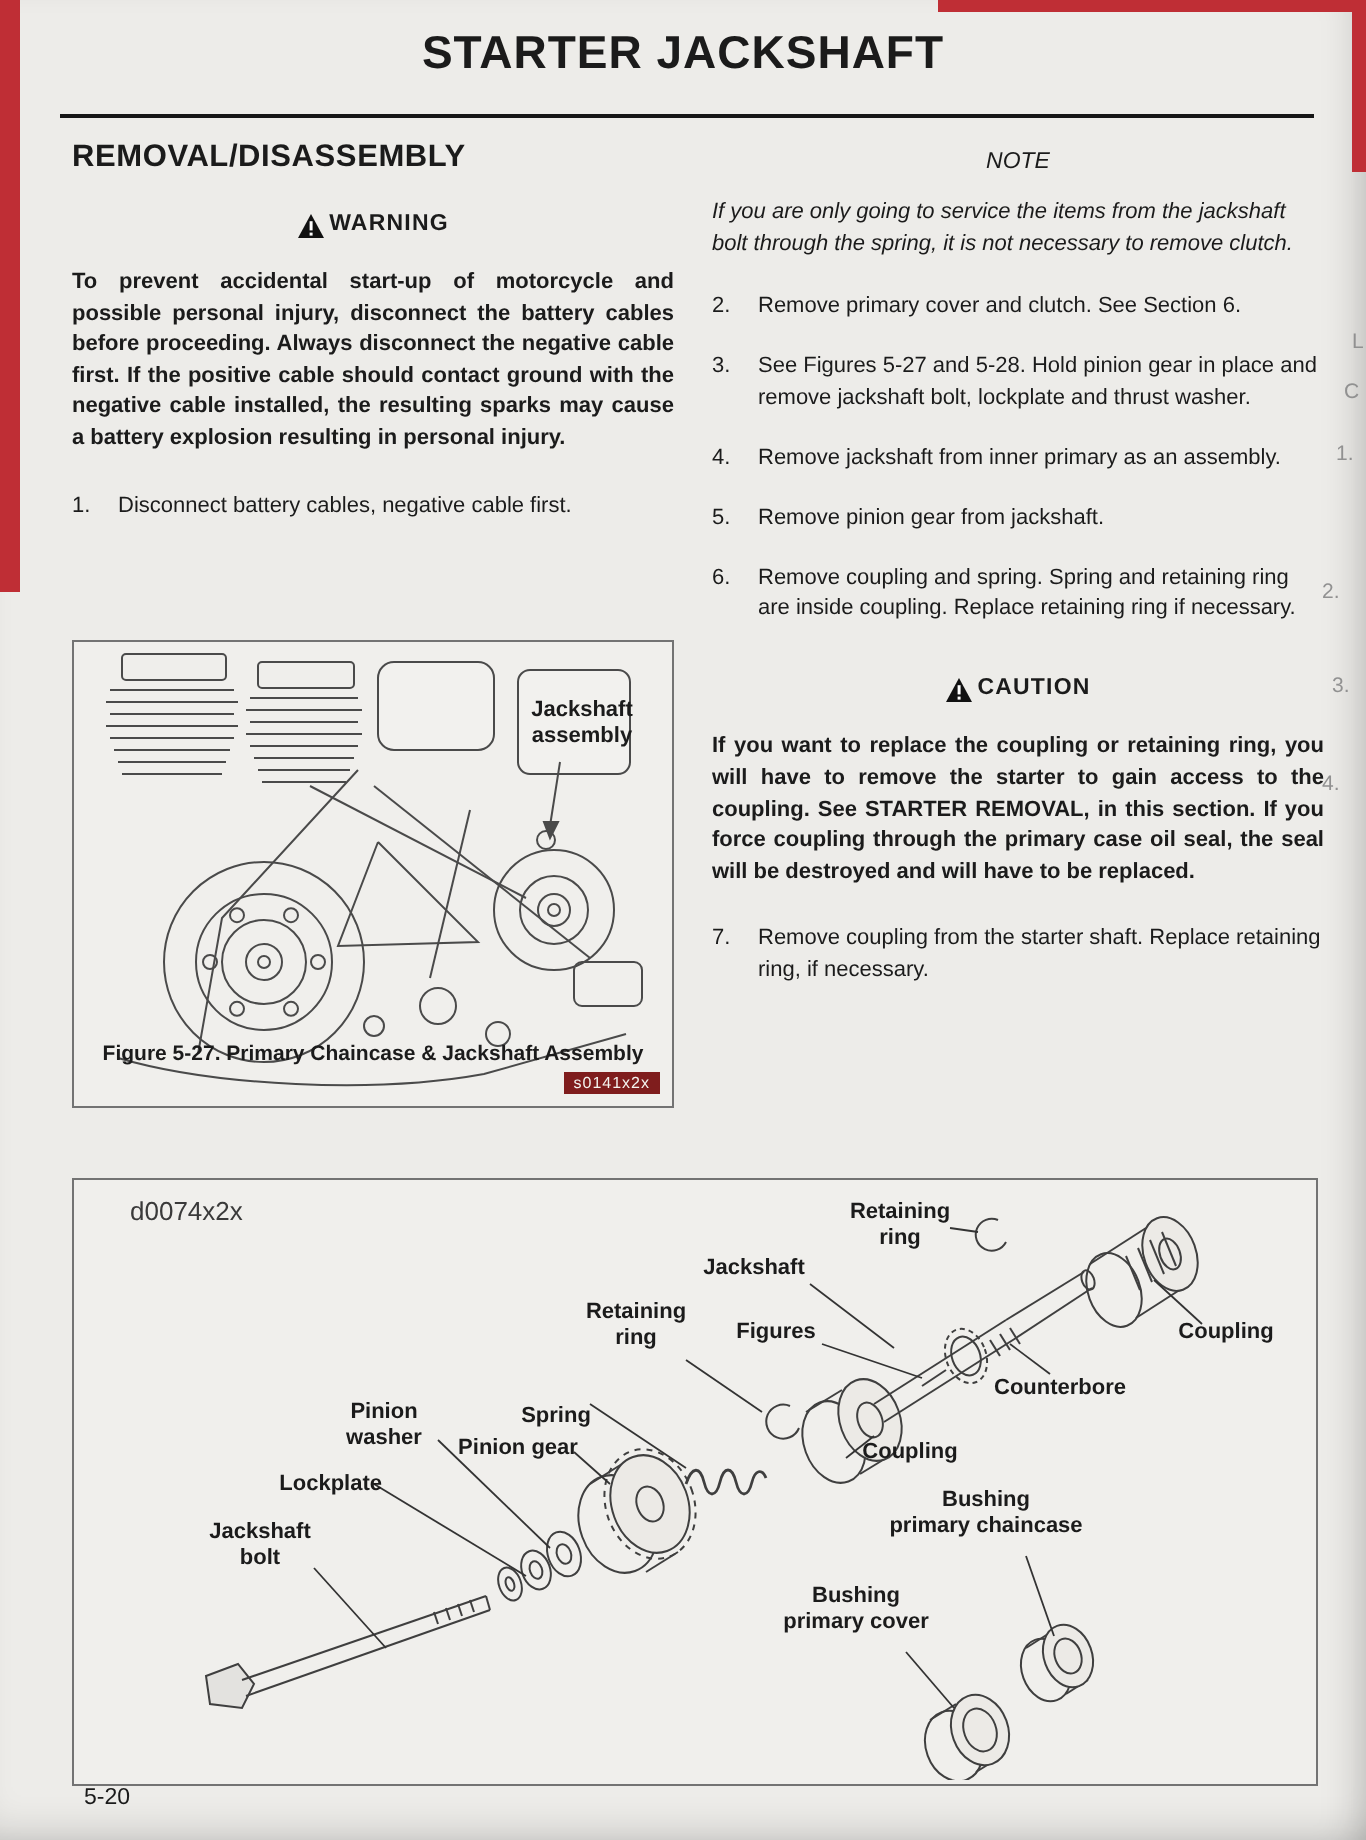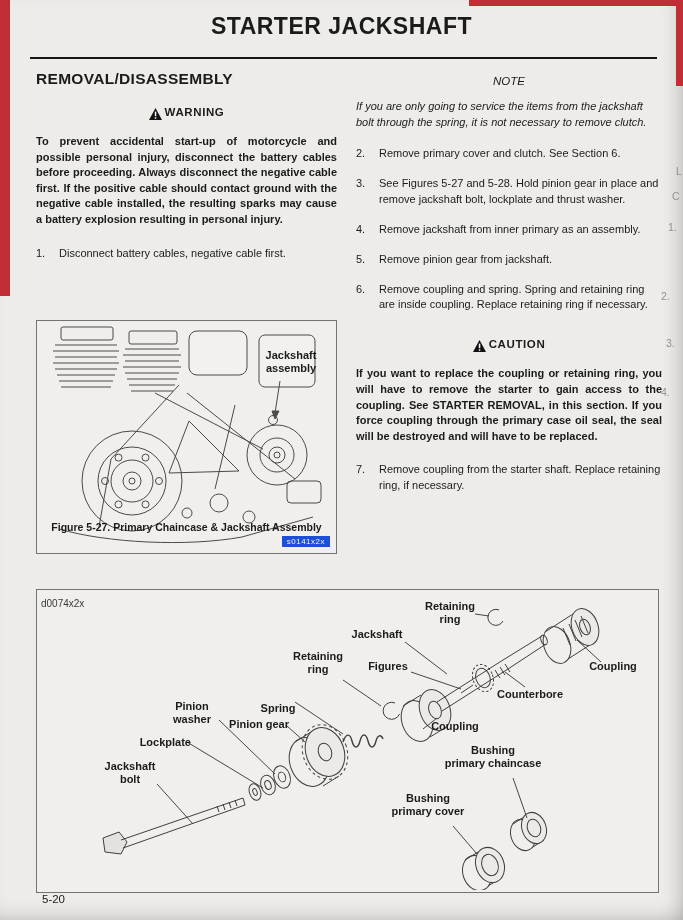--- a/index.html
+++ b/index.html
@@ -36,23 +36,23 @@
   .figbox{position:absolute;border:1px solid #737373;background:#f0efec;margin-top:37px;}
   .figbox27{left:36px;top:283px;width:299px;height:232px;}
   .figbox28{left:36px;top:552px;width:621px;height:302px;}
   .figbox svg{position:absolute;left:0;top:0;}
   .figcap{position:absolute;font-weight:bold;text-align:center;}
   .figcap27{left:36px;top:521px;width:301px;font-size:10.5px;text-align:center;}
   .figcap28{left:36px;top:861px;width:621px;font-size:11px;}
 
   .fig-label{position:absolute;font-weight:bold;font-size:11px;line-height:1.18;
     white-space:pre-line;text-align:center;}
-  .code-dark{position:absolute;right:6px;bottom:6px;background:#1d4ed8;color:#f4f4f0;
+  .code-dark{position:absolute;right:6px;bottom:6px;background:#7f1d1d;color:#f4f4f0;
     font-size:8px;letter-spacing:.5px;padding:1px 5px;}
-  .code-plain{position:absolute;left:4px;top:8px;font-size:10px;color:#3a3a3a;}
+  .code-plain{position:absolute;left:28px;top:8px;font-size:13px;color:#3a3a3a;}
 
   .pageno{position:absolute;left:42px;top:893px;font-size:11.5px;}
   .bleed{position:absolute;color:#919191;font-size:10.5px;}
 </style>
 </head>
 <body>
 
 <div class="page">
 
   <div class="redbar red-left"></div>

